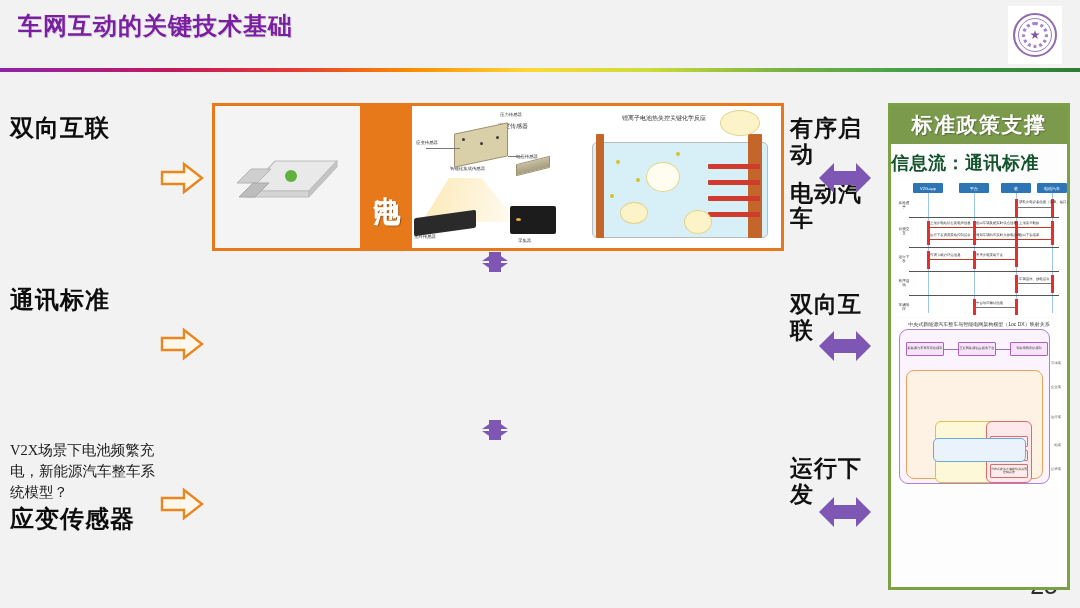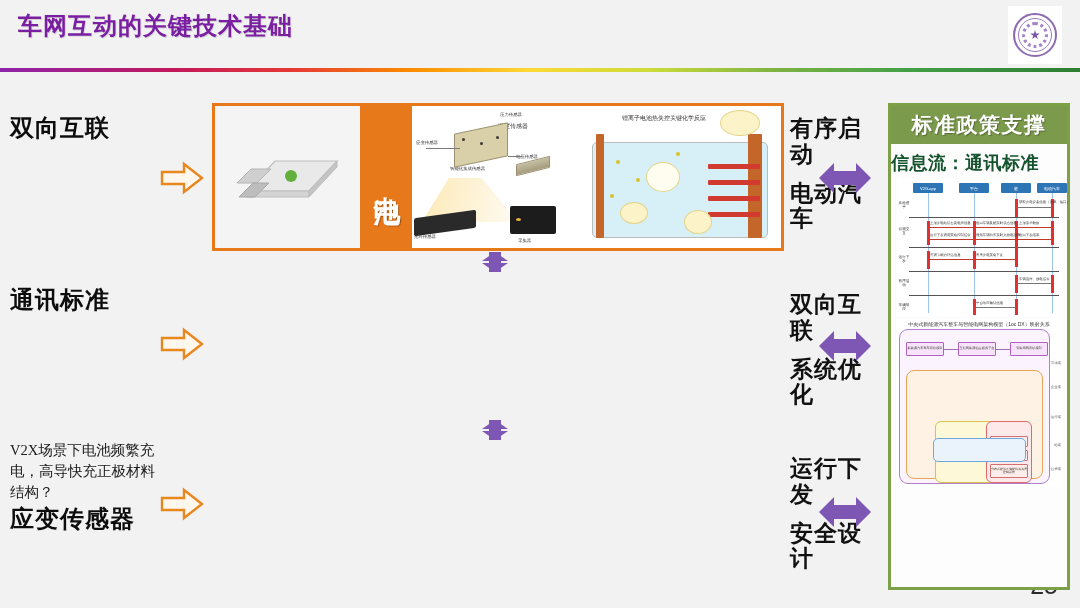--- a/index.html
+++ b/index.html
@@ -257,21 +257,21 @@
   <div class="qblock" style="top:284px">
     <div class="qbold">通讯标准</div>
   </div>
   <div class="orange-arrow" style="left:160px; top:326px">
     <svg viewBox="0 0 44 36">
         <polygon points="2,12 24,12 24,4 42,18 24,32 24,24 2,24" fill="#fff6ec" stroke="#E8871E" stroke-width="2.4"></polygon>
       </svg>
   </div>
 
   <div class="qblock" style="top:440px">
-    <div class="qtext">V2X场景下电池频繁充电，高导快充正极材料结构？</div>
+    <div class="qtext">V2X场景下电池频繁充电，新能源汽车整车系统模型？</div>
     <div class="qbold">应变传感器</div>
   </div>
   <div class="orange-arrow" style="left:160px; top:486px">
     <svg viewBox="0 0 44 36">
         <polygon points="2,12 24,12 24,4 42,18 24,32 24,24 2,24" fill="#fff6ec" stroke="#E8871E" stroke-width="2.4"></polygon>
       </svg>
   </div>
 
   <div id="center">
 
@@ -529,31 +529,29 @@
     <div class="keyword">电动汽车</div>
   </div>
   <div class="purple-dbl" style="left:818px; top:158px;">
     <svg viewBox="0 0 54 40">
         <polygon points="1,20 16,5 16,13 38,13 38,5 53,20 38,35 38,27 16,27 16,35" fill="#7E57B5"></polygon>
       </svg>
   </div>
 
   <div class="keycol" style="top:292px">
     <div class="keyword">双向互联</div>
-    <div class="keyword">系统优化</div>
   </div>
   <div class="purple-dbl" style="left:818px; top:326px;">
     <svg viewBox="0 0 54 40">
         <polygon points="1,20 16,5 16,13 38,13 38,5 53,20 38,35 38,27 16,27 16,35" fill="#7E57B5"></polygon>
       </svg>
   </div>
 
   <div class="keycol" style="top:456px">
     <div class="keyword">运行下发</div>
-    <div class="keyword">安全设计</div>
   </div>
   <div class="purple-dbl" style="left:818px; top:492px;">
     <svg viewBox="0 0 54 40">
         <polygon points="1,20 16,5 16,13 38,13 38,5 53,20 38,35 38,27 16,27 16,35" fill="#7E57B5"></polygon>
       </svg>
   </div>
 
   <div id="rpanel">
     <div id="rpanel-head">标准政策支撑</div>
 

